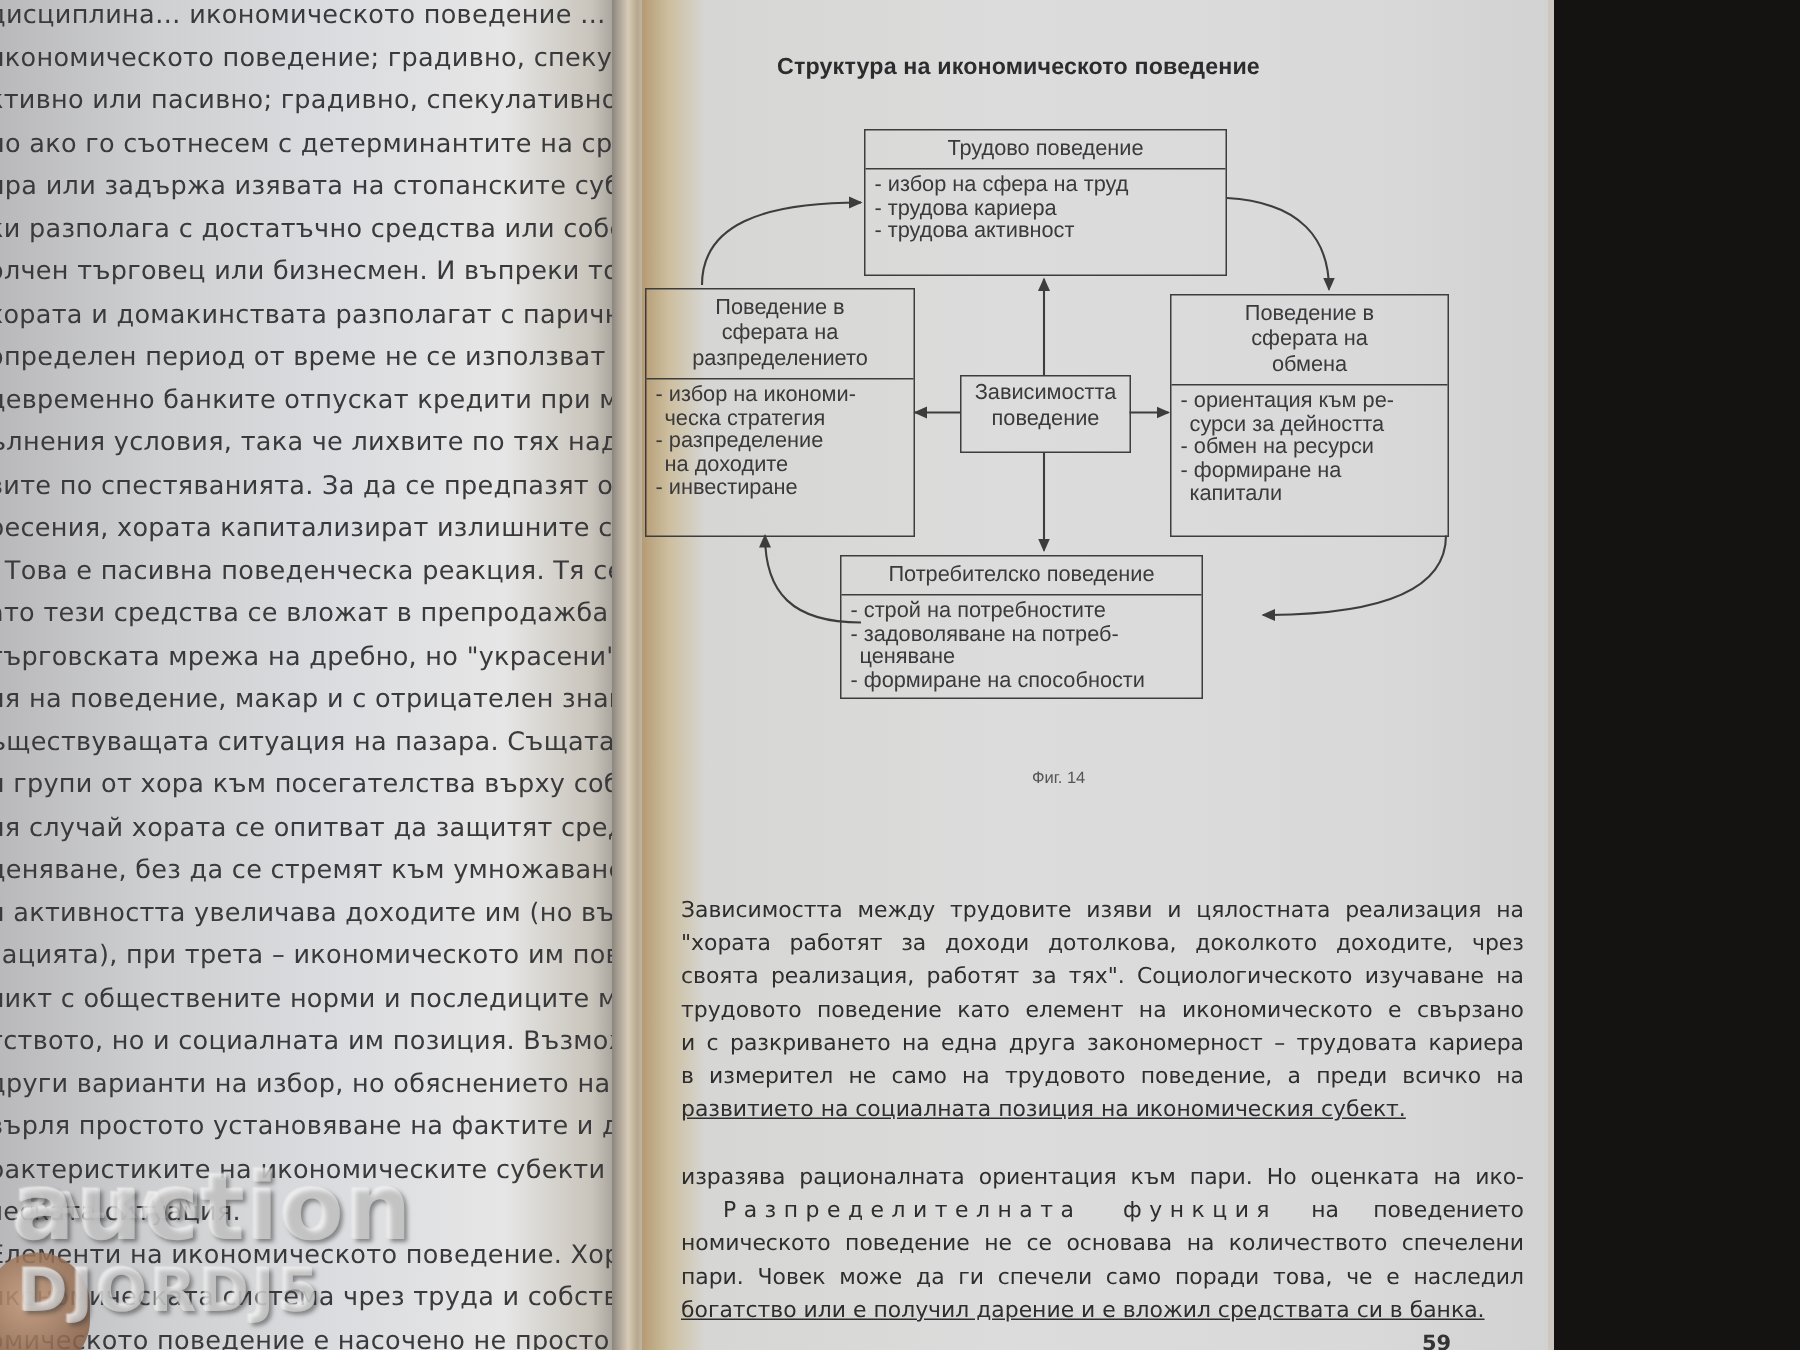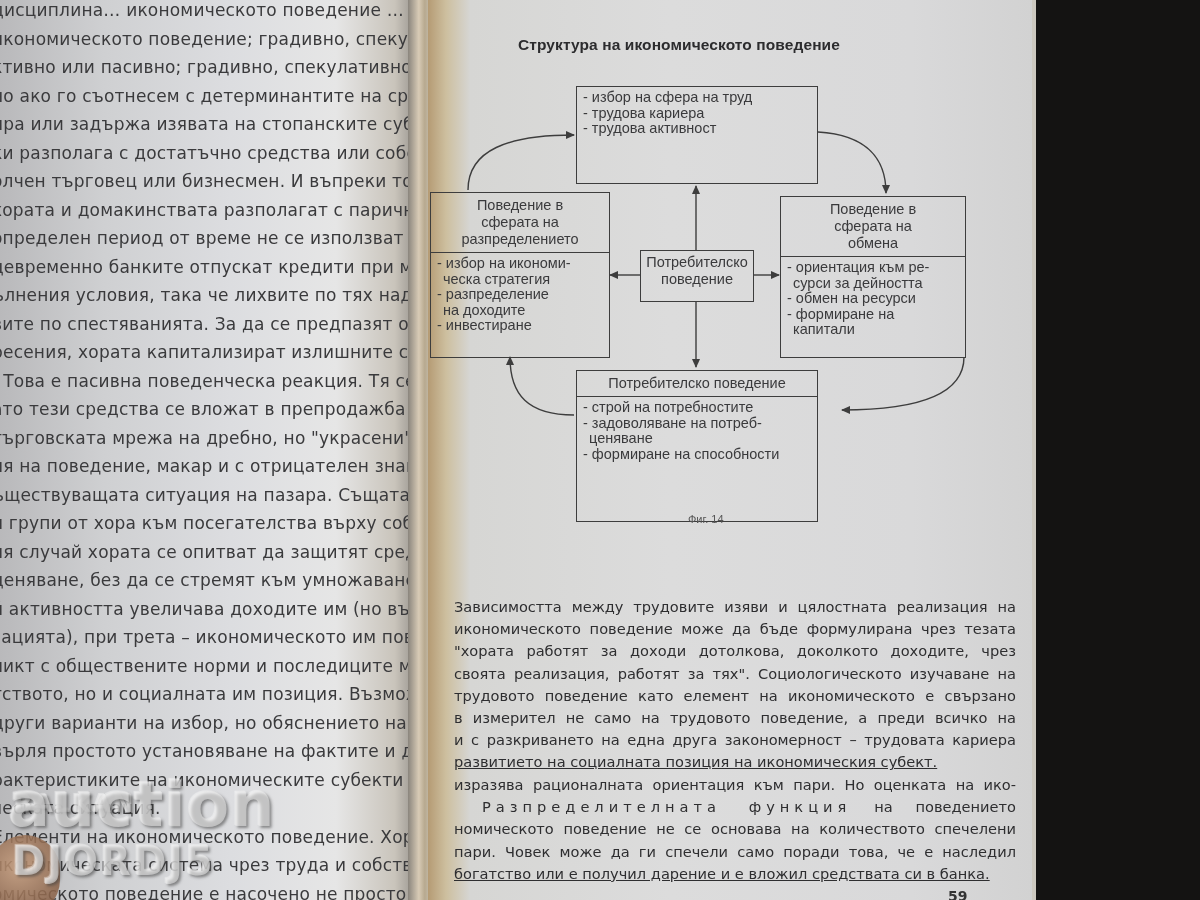--- a/index.html
+++ b/index.html
@@ -95,20 +95,21 @@
 
       <path d="M390,132 C440,135 458,160 458,193" marker-end="url(#ah)"></path>
 
       <path d="M536,357 C536,390 500,410 414,410" marker-end="url(#ah)"></path>
 
       <path d="M146,415 C100,415 82,395 82,357" marker-end="url(#ah)"></path>
     </g>
   </svg>
 
   <div class="box" style="left:148px; top:86px; width:242px; height:98px;">
+    <div class="head">Трудово поведение</div>
     <div class="body">
       <div>- избор на сфера на труд</div>
       <div>- трудова кариера</div>
       <div>- трудова активност</div>
     </div>
   </div>
 
   <div class="box" style="left:2px; top:192px; width:180px; height:166px;">
     <div class="head">
       <div>Поведение в</div>
@@ -118,59 +119,58 @@
     <div class="body">
       <div>- избор на икономи-</div>
       <div style="padding-left:6px">ческа стратегия</div>
       <div>- разпределение</div>
       <div style="padding-left:6px">на доходите</div>
       <div>- инвестиране</div>
     </div>
   </div>
 
   <div class="box center-box" style="left:212px; top:250px; width:114px; height:52px;">
-    <div>Потребителско</div>
+    <div>Зависимостта</div>
     <div>поведение</div>
   </div>
 
   <div class="box" style="left:352px; top:196px; width:186px; height:162px;">
     <div class="head">
       <div>Поведение в</div>
       <div>сферата на</div>
       <div>обмена</div>
     </div>
     <div class="body">
       <div>- ориентация към ре-</div>
       <div style="padding-left:6px">сурси за дейността</div>
       <div>- обмен на ресурси</div>
       <div>- формиране на</div>
       <div style="padding-left:6px">капитали</div>
     </div>
   </div>
 
-  <div class="box" style="left:148px; top:370px; width:242px; height:152px;">
+  <div class="box" style="left:132px; top:370px; width:242px; height:96px;">
     <div class="head">Потребителско поведение</div>
     <div class="body">
       <div>- строй на потребностите</div>
       <div>- задоволяване на потреб-</div>
       <div style="padding-left:6px">ценяване</div>
       <div>- формиране на способности</div>
     </div>
   </div>
 
   <div class="caption">Фиг. 14</div>
 
   <div class="para" style="top:596px;">
     <div class="pline">Зависимостта между трудовите изяви и цялостната реализация на</div>
-    <div class="pline">икономическото поведение може да бъде формулирана чрез тезата</div>
     <div class="pline">"хората работят за доходи дотолкова, доколкото доходите, чрез</div>
     <div class="pline">своята реализация, работят за тях". Социологическото изучаване на</div>
     <div class="pline">трудовото поведение като елемент на икономическото е свързано</div>
+    <div class="pline">и с разкриването на една друга закономерност – трудовата кариера</div>
     <div class="pline">в измерител не само на трудовото поведение, а преди всичко на</div>
-    <div class="pline">и с разкриването на една друга закономерност – трудовата кариера</div>
     <div class="pline last">развитието на социалната позиция на икономическия субект.</div>
   </div>
 
   <div class="para" style="top:774px;">
     <div class="pline">изразява рационалната ориентация към пари. Но оценката на ико-</div>
     <div class="pline indent">
       <span class="spaced">Разпределителната функция</span>
       <span>на поведението</span>
     </div>
     <div class="pline">номическото поведение не се основава на количеството спечелени</div>

